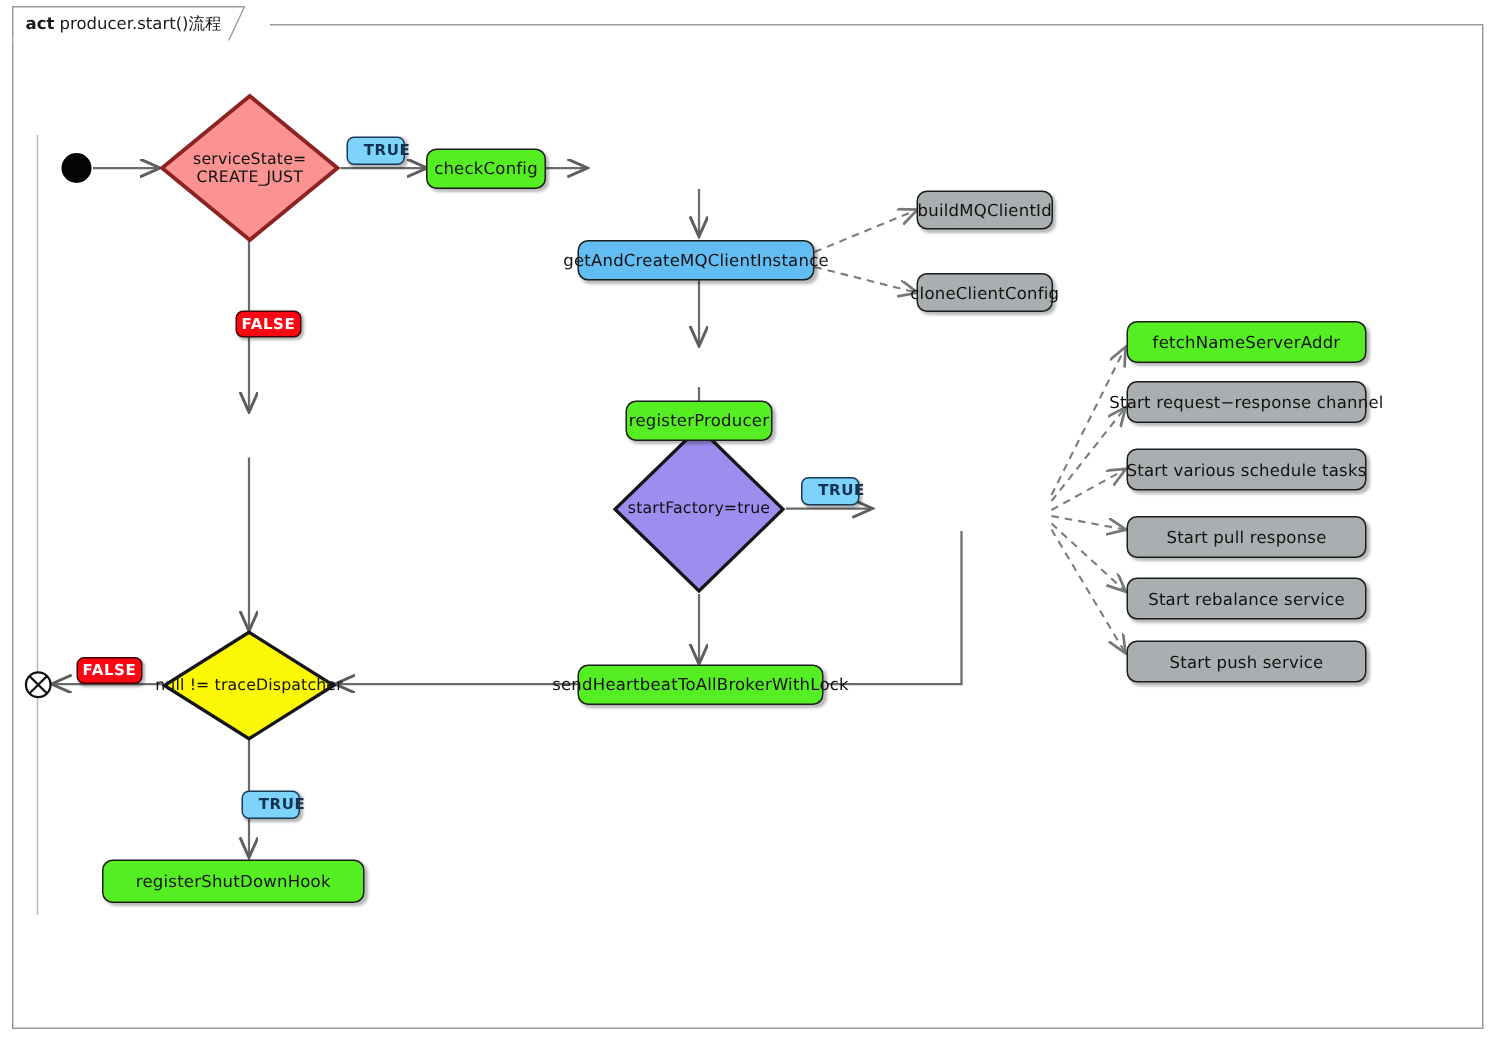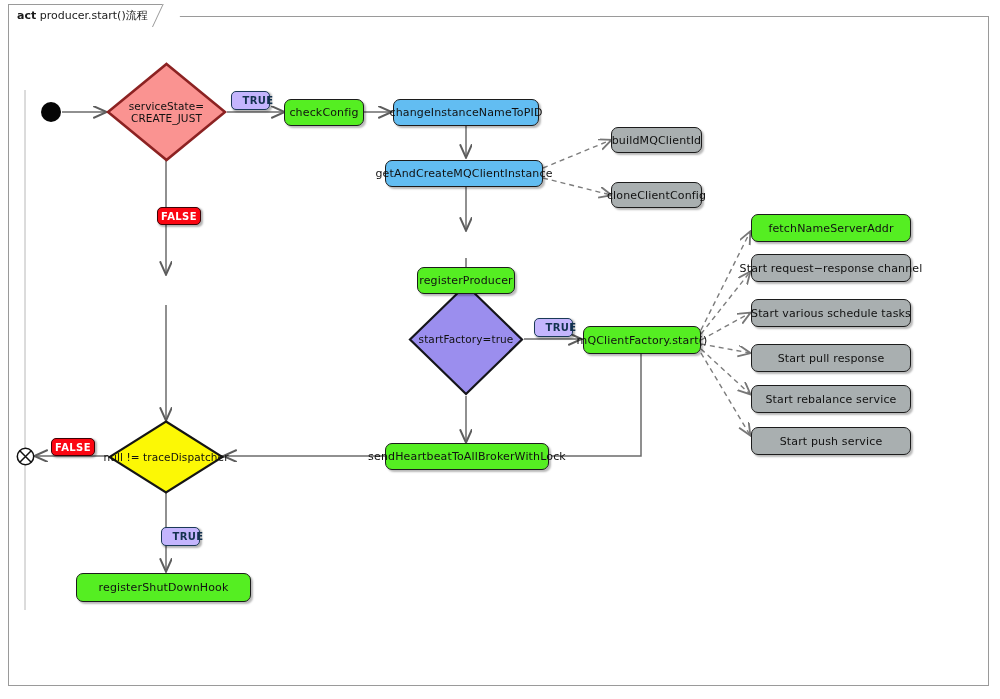--- a/index.html
+++ b/index.html
@@ -122,21 +122,21 @@
     display: flex;
     align-items: center;
     justify-content: center;
     font-size: 10px;
     font-weight: bold;
     letter-spacing: 0.4px;
     border-radius: 5px;
     border: 1.4px solid #14304d;
     box-shadow: 1.5px 1.5px 2px rgba(0,0,0,0.3);
   }
-  .guard.true  { background: #c4b5fd; color: #13324f; border-color: #1b3a58; padding-left: 15px; }
+  .guard.true  { background: #7dd3fc; color: #13324f; border-color: #1b3a58; padding-left: 15px; }
   .guard.false { background: #fb0612; color: #ffffff; border-color: #3d0205; }
 
   
   .start-node {
     position: absolute;
     width: 20px; height: 20px;
     border-radius: 50%;
     background: #050505;
   }
   .end-node {
@@ -245,50 +245,44 @@
   <div class="guard true" style="left:231px; top:91px;  width:39px; height:19px;">TRUE</div>
   <div class="guard false" style="left:157px; top:207px; width:44px; height:18px;">FALSE</div>
   <div class="guard true" style="left:534px; top:318px; width:39px; height:19px;">TRUE</div>
   <div class="guard false" style="left:51px;  top:438px; width:44px; height:18px;">FALSE</div>
   <div class="guard true" style="left:161px; top:527px; width:39px; height:19px;">TRUE</div>
 
   <div class="node green" style="left:284px; top:99px; width:80px; height:27px;">
     <span>checkConfig</span>
   </div>
 
-  <div class="node blue" style="left:393px; top:99px; width:146px; height:27px;">
-    <span>changeInstanceNameToPID</span>
-  </div>
 
   <div class="node blue" style="left:385px; top:160px; width:158px; height:27px;">
     <span>getAndCreateMQClientInstance</span>
   </div>
 
   <div class="node gray" style="left:611px; top:127px; width:91px; height:26px;">
     <span>buildMQClientId</span>
   </div>
 
   <div class="node gray" style="left:611px; top:182px; width:91px; height:26px;">
     <span>cloneClientConfig</span>
   </div>
 
   <div class="node green" style="left:417px; top:231px; width:98px; height:27px;margin-top:36px;">
     <span>registerProducer</span>
   </div>
 
-  <div class="node green" style="left:583px; top:326px; width:118px; height:28px;">
-    <span>mQClientFactory.start()</span>
-  </div>
 
   <div class="node green" style="left:385px; top:443px; width:164px; height:27px;">
     <span>sendHeartbeatToAllBrokerWithLock</span>
   </div>
 
 
-  <div class="node green" style="left:76px; top:573px; width:175px; height:29px;">
+  <div class="node green" style="left:68px; top:573px; width:175px; height:29px;">
     <span>registerShutDownHook</span>
   </div>
 
   <div class="node green" style="left:751px; top:214px; width:160px; height:28px;">
     <span>fetchNameServerAddr</span>
   </div>
 
   <div class="node gray" style="left:751px; top:254px; width:160px; height:28px;">
     <span>Start request−response channel</span>
   </div>

